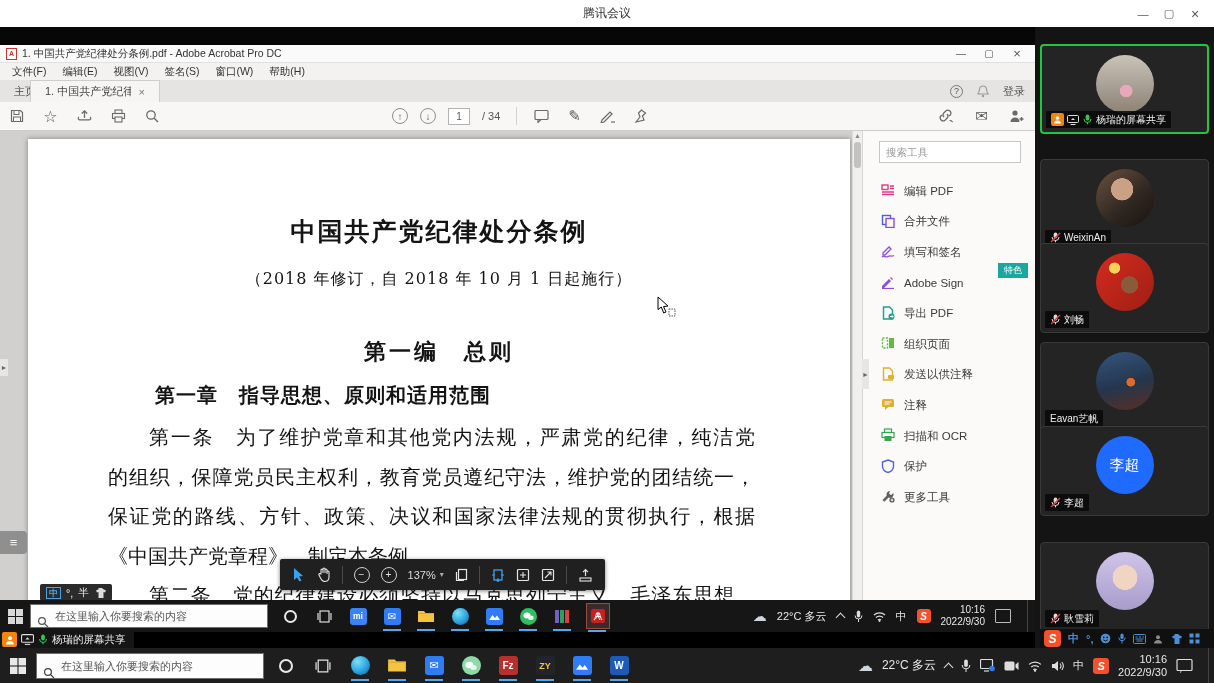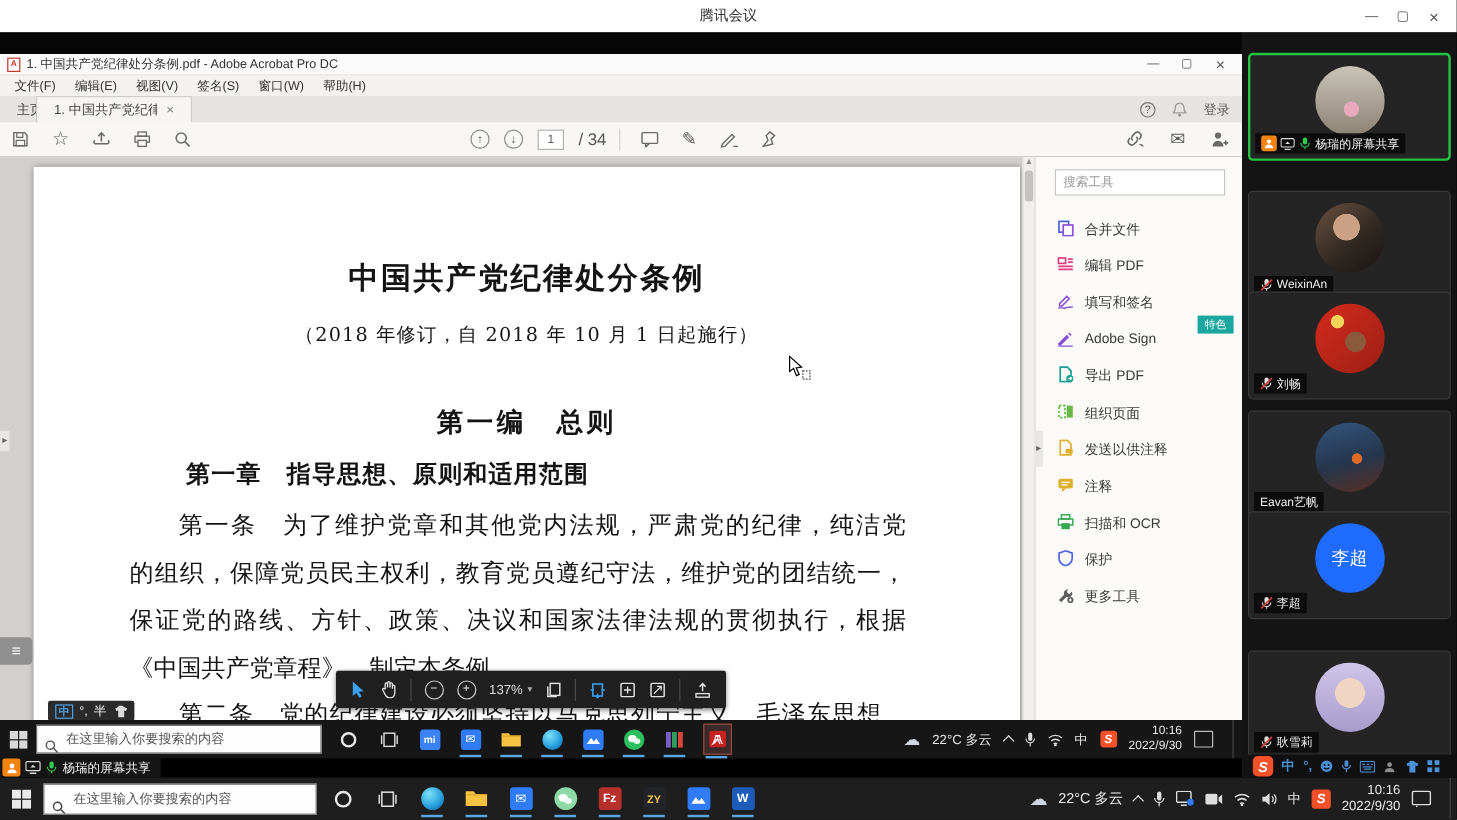--- a/index.html
+++ b/index.html
@@ -233,21 +233,21 @@
             <svg width="15" height="15" viewBox="0 0 15 15">
                 <circle cx="6" cy="6" r="4.2" fill="none" stroke="#6a6a6a" stroke-width="1.3"></circle>
                 <path d="M9.2 9.2L13 13" stroke="#6a6a6a" stroke-width="1.4"></path>
               </svg>
             </span>
         </span>
         <span class="tb-group" style="left:392px; gap:12px">
           <span class="circ">↑</span>
           <span class="circ">↓</span>
           <span class="pagebox">1</span>
-          <span style="font-size:14px;color:#555">/ 34</span>
+          <span style="font-size:11px;color:#555">/ 34</span>
         </span>
         <span class="tb-group" style="left:516px; gap:16px">
           <span class="tb-sep"></span>
           <span class="tb-ico">
             <svg width="15" height="14" viewBox="0 0 15 14">
                 <rect x="1" y="1.5" width="13" height="9" rx="1" fill="none" stroke="#6a6a6a" stroke-width="1.2"></rect>
                 <path d="M4 10.5v3l3-3" fill="none" stroke="#6a6a6a" stroke-width="1.2"></path>
               </svg>
             </span>
           <span class="tb-ico" style="font-size:15px">✎</span>
@@ -300,32 +300,32 @@
         <div class="vsb">
           <span class="arr">▲</span>
           <span class="thumb"></span>
         </div>
         <div class="panel">
           <span class="panel-toggle">►</span>
           <input class="tool-search" placeholder="搜索工具" style="">
           <span class="badge-feature">特色</span>
           <div class="tools">
             <div class="tool">
+                <span class="c-pink"><svg viewBox="0 0 14 14" width="14" height="14">
+                    <rect x="1" y="2" width="6" height="4.5" fill="none" stroke="currentColor" stroke-width="1.4"></rect>
+                    <path d="M9 3h4M9 5.5h4M1 9h12M1 11.5h12" stroke="currentColor" stroke-width="1.4"></path>
+                  </svg></span>
+                <span>编辑 PDF</span>
+              </div>
+            <div class="tool">
                 <span class="c-blue"><svg viewBox="0 0 14 14" width="14" height="14">
                     <rect x="1.5" y="1.5" width="8" height="9" fill="none" stroke="currentColor" stroke-width="1.4"></rect>
                     <rect x="5" y="4.5" width="8" height="9" fill="#fbfaf9" stroke="#8a4fd6" stroke-width="1.4"></rect>
                   </svg></span>
                 <span>合并文件</span>
-              </div>
-            <div class="tool">
-                <span class="c-pink"><svg viewBox="0 0 14 14" width="14" height="14">
-                    <rect x="1" y="2" width="6" height="4.5" fill="none" stroke="currentColor" stroke-width="1.4"></rect>
-                    <path d="M9 3h4M9 5.5h4M1 9h12M1 11.5h12" stroke="currentColor" stroke-width="1.4"></path>
-                  </svg></span>
-                <span>编辑 PDF</span>
               </div>
             <div class="tool">
                 <span class="c-purple"><svg viewBox="0 0 14 14" width="14" height="14">
                     <path d="M2 9l6-6 2 2-6 6H2z" fill="none" stroke="currentColor" stroke-width="1.3"></path>
                     <path d="M1 13c2-2 4 1 6-.5s4 .5 6-1" fill="none" stroke="currentColor" stroke-width="1.2"></path>
                   </svg></span>
                 <span>填写和签名</span>
               </div>
             <div class="tool">
                 <span class="c-purple"><svg viewBox="0 0 14 14" width="14" height="14">

